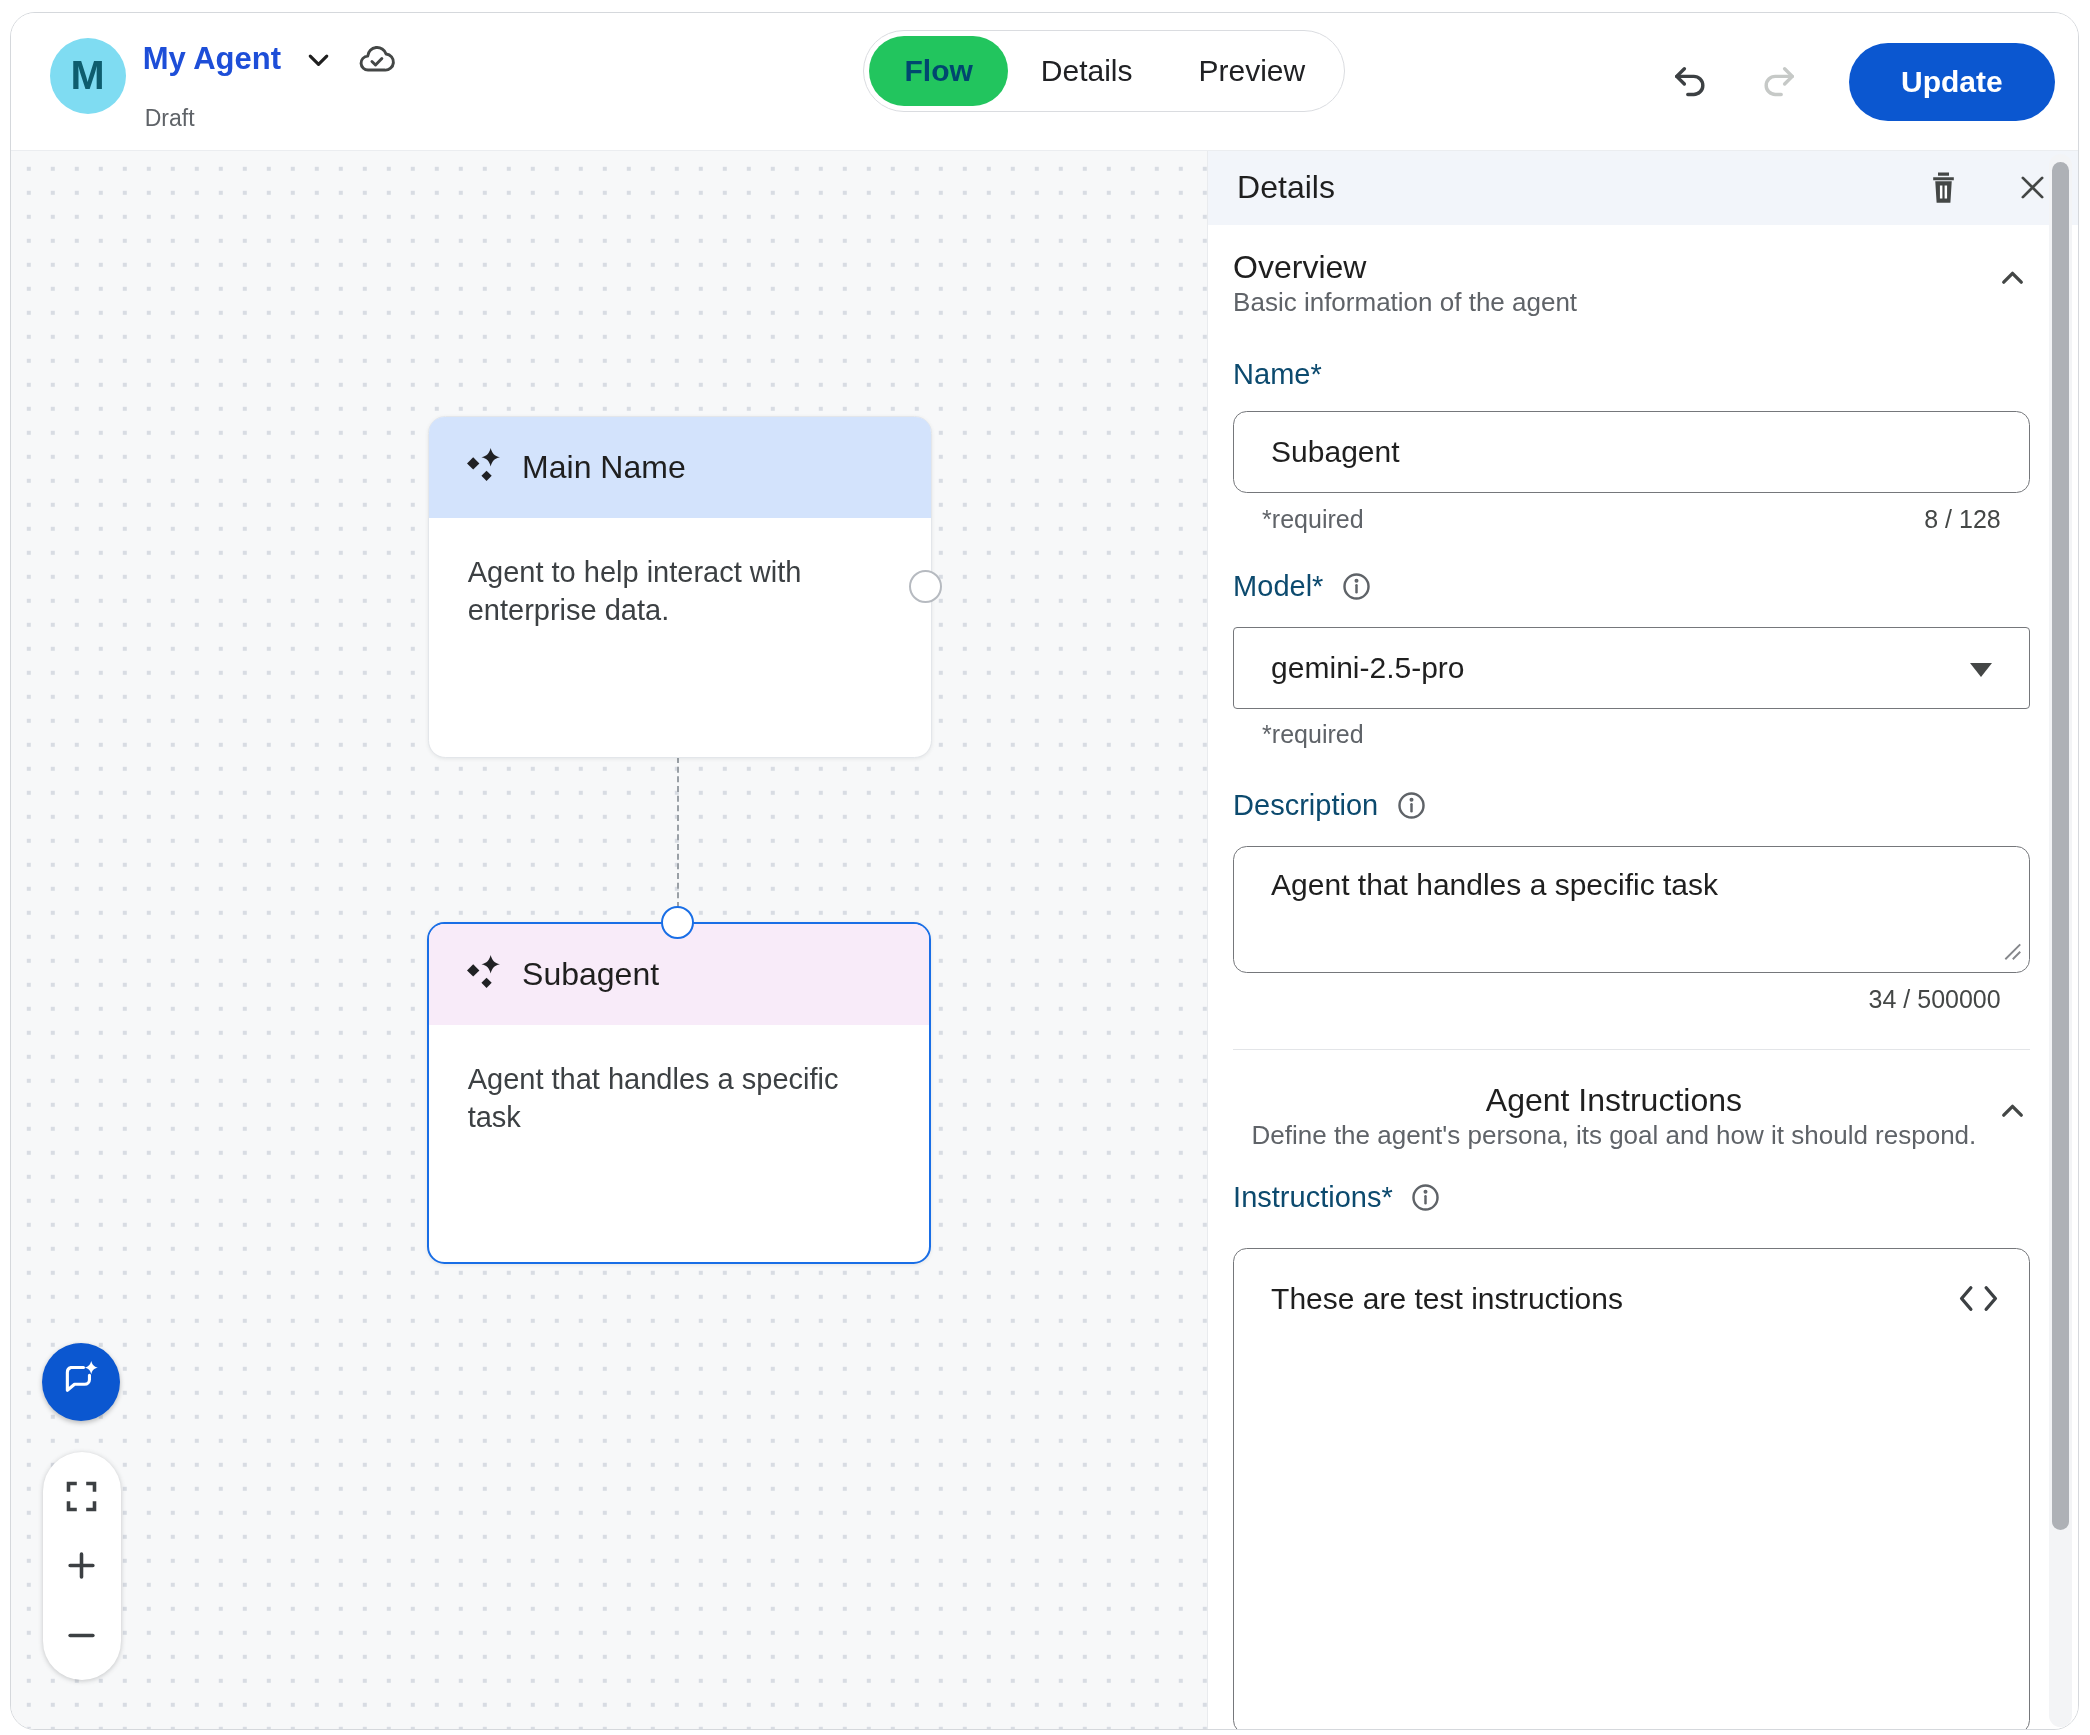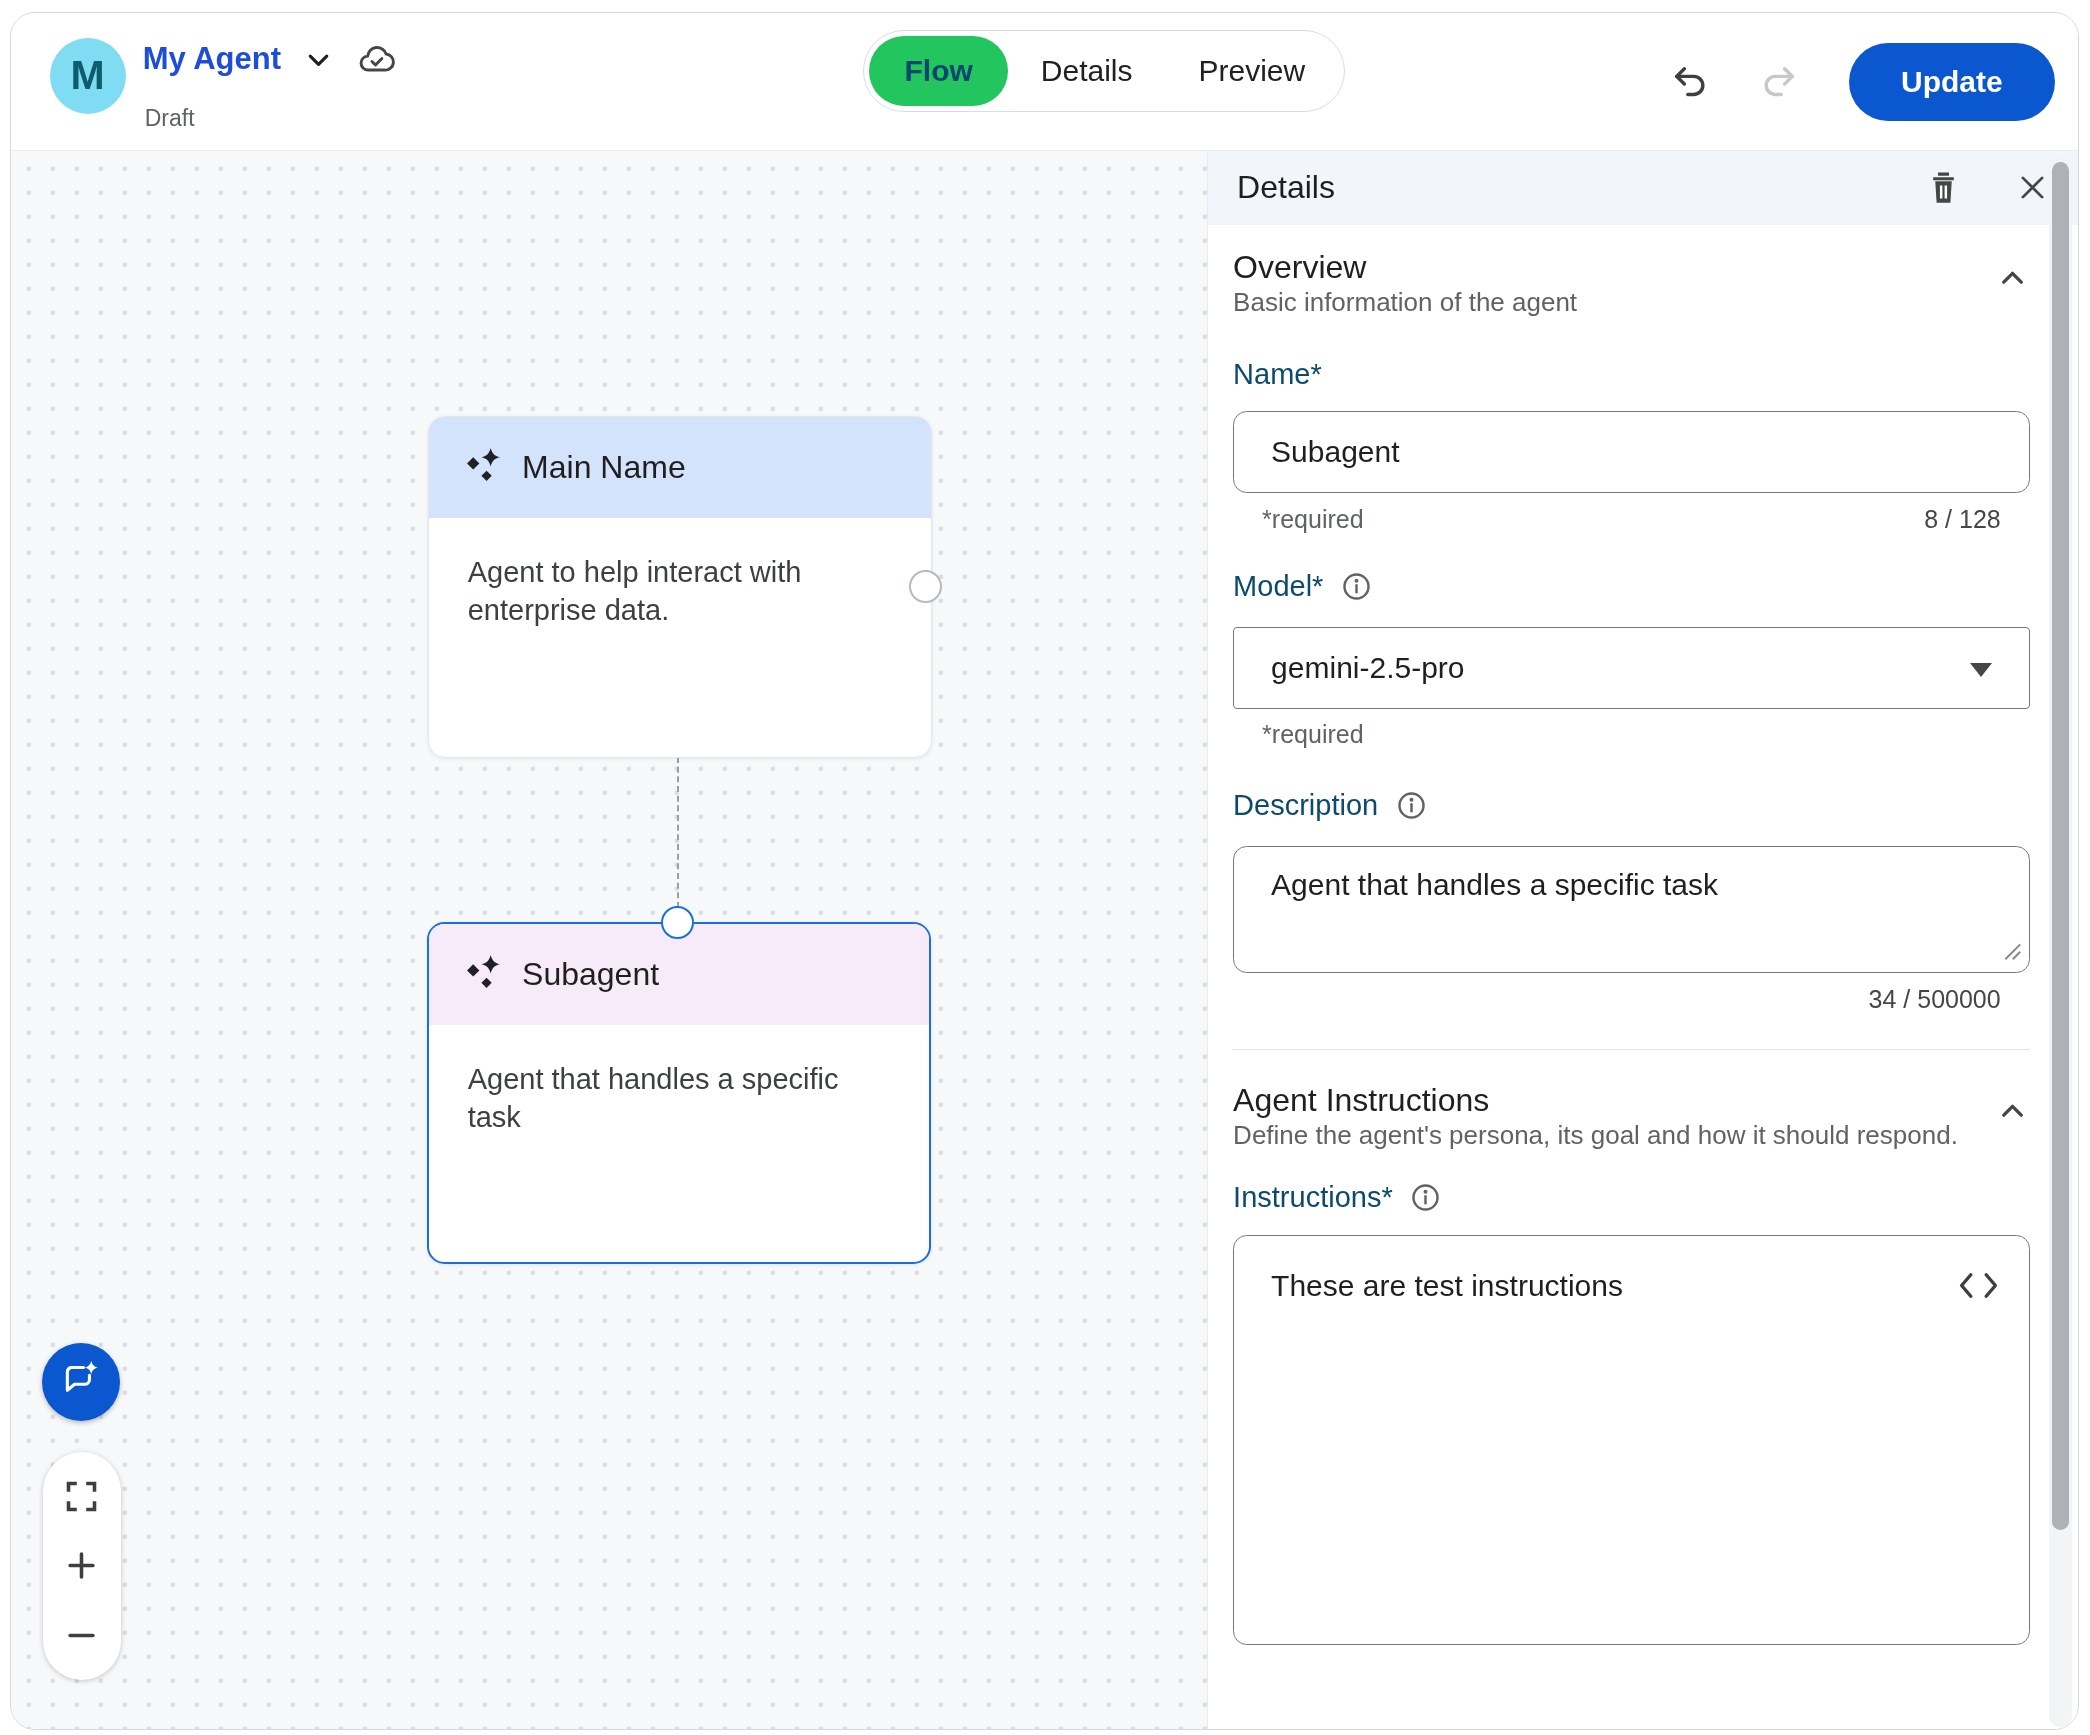--- a/index.html
+++ b/index.html
@@ -64,42 +64,42 @@
   .p-bar .icon-btn { margin-left:56px; }
 
   .p-content { padding:23px 48px 0 25px; }
   .section-head { display:flex; align-items:flex-start; }
   .section-head .grow { flex:1; }
   .section-h { font-size:32px; font-weight:500; line-height:39px; color:#1f1f1f; }
   .section-sub { font-size:26px; line-height:31px; color:#5f6368; }
   .collapse { margin-top:13.6px; }
 
   .field-label { display:flex; align-items:center; gap:17.5px; font-size:29px; font-weight:500; line-height:35px; color:#0c4a6e; }
-  .mt40 { margin-top:39px; } .mt36 { margin-top:35px; } .mt32 { margin-top:31px; } .mt30 { margin-top:29px; }
+  .mt40 { margin-top:39px; } .mt36 { margin-top:35px; } .mt32 { margin-top:31px;text-align:center; } .mt30 { margin-top:29px; }
 
   .text-input { margin-top:19.4px; width:100%; height:82px; border:1.9px solid #75777b; border-radius:13.6px;
                 padding:0 37px; font-size:30px; color:#1f1f1f; background:#fff; font-family:"Liberation Sans",sans-serif; outline:none; }
   .helper-row { margin-top:11.6px; height:29px; display:flex; justify-content:space-between; padding:0 29px;
                 font-size:25px; color:#5f6368; }
   .helper-row .counter { color:#444746; }
   .helper-row.right-only { justify-content:flex-end; }
 
   .select-box { margin-top:23px; position:relative; width:100%; height:82px; border:1.9px solid #75777b; border-radius:4px;
                 display:flex; align-items:center; padding:0 37px; font-size:30px; color:#1f1f1f; background:#fff; }
   .caret { position:absolute; right:37px; top:35px; width:0; height:0; border-left:11.6px solid transparent;
            border-right:11.6px solid transparent; border-top:14.6px solid #444746; }
 
   .textarea-box { margin-top:23px; position:relative; width:100%; height:127px; border:1.9px solid #75777b; border-radius:13.6px; background:#fff; }
   .textarea-box textarea { width:100%; height:100%; border:none; outline:none; resize:none; background:transparent;
                            padding:21.3px 37px; font-size:30px; color:#1f1f1f; font-family:"Liberation Sans",sans-serif; }
   .resize-grip { position:absolute; right:7.8px; bottom:7.8px; }
 
   .divider { margin-top:35px; border-top:1.9px solid #e3e5e8; }
 
-  .textarea-big { margin-top:20px; position:relative; width:100%; height:410px; border:1.9px solid #75777b; border-radius:13.6px; background:#fff; }
+  .textarea-big { margin-top:33px; position:relative; width:100%; height:486px; border:1.9px solid #75777b; border-radius:13.6px; background:#fff; }
   .textarea-big textarea { width:100%; height:100%; border:none; outline:none; resize:none; background:transparent;
                            padding:33px 87px 33px 37px; font-size:30px; color:#1f1f1f; font-family:"Liberation Sans",sans-serif; }
   .code-toggle { position:absolute; right:29px; top:31px; }
 
   
   .p-scrollbar { position:absolute; right:5.8px; top:3.9px; bottom:3.9px; width:23px; background:#f3f4f6; border-radius:11.6px; }
   .p-thumb { position:absolute; left:2.9px; top:7.8px; width:17.5px; height:1368px; background:#aeb1b6; border-radius:9.7px; }
 </style>
 </head>
 <body>

